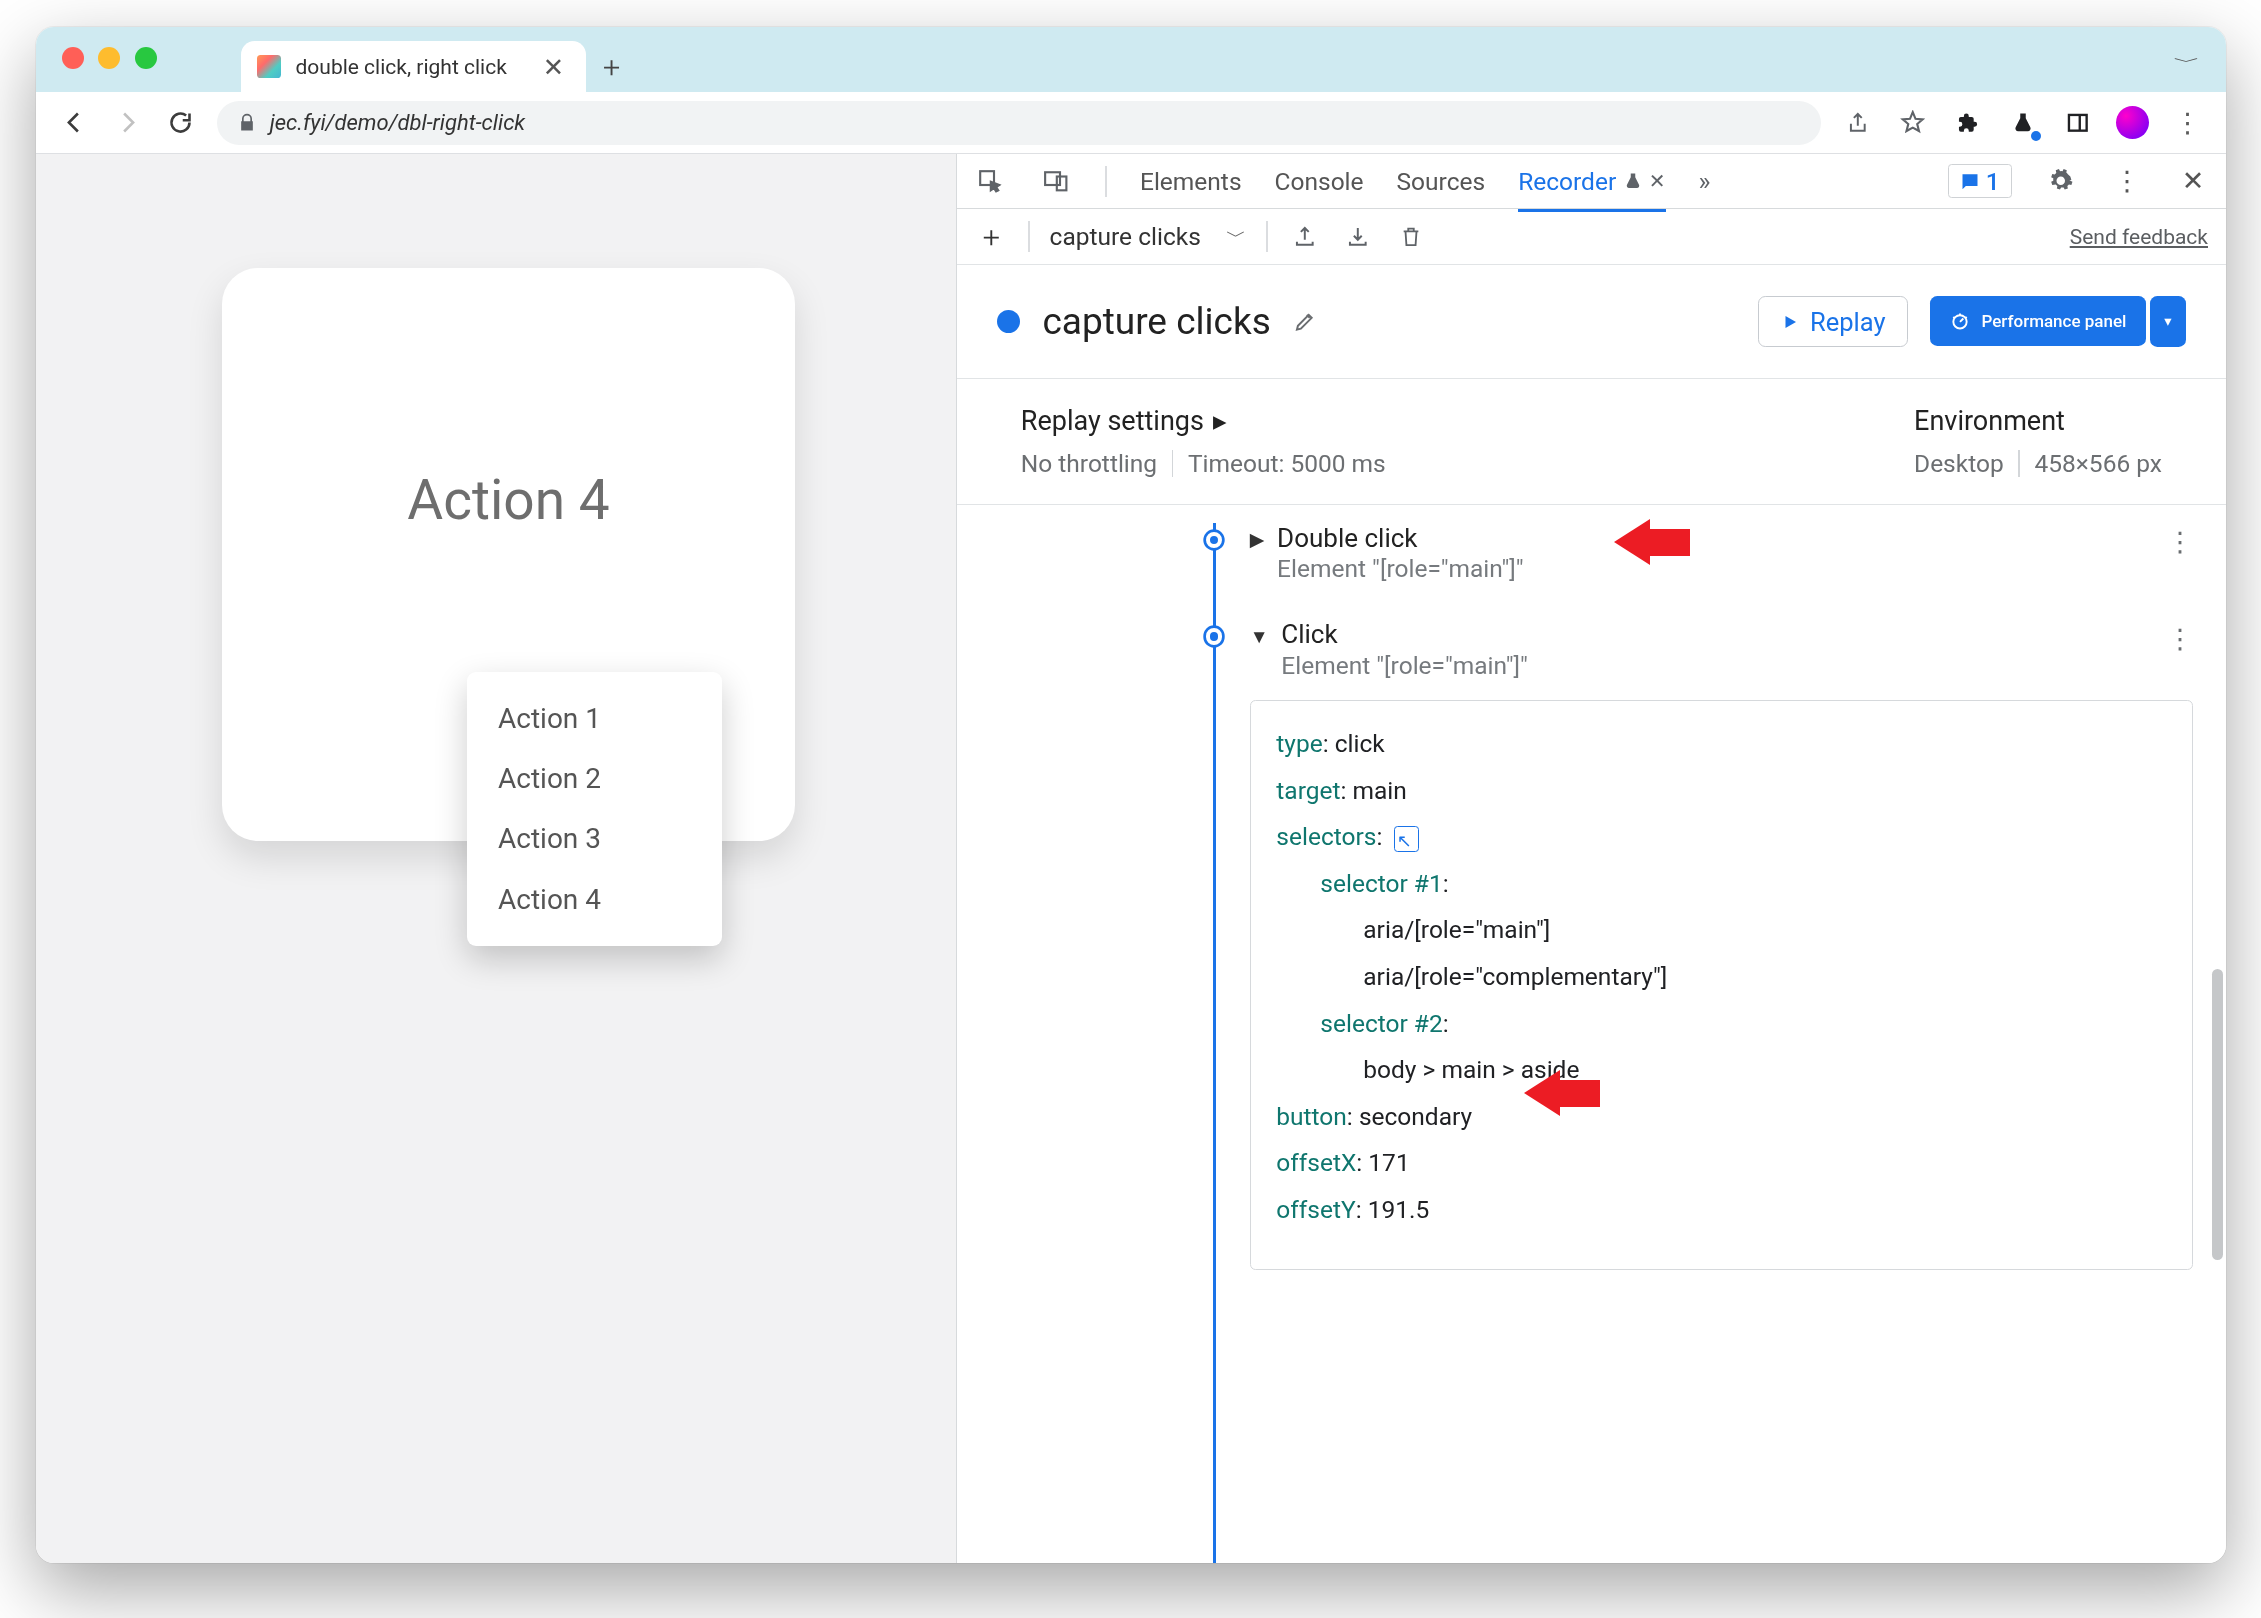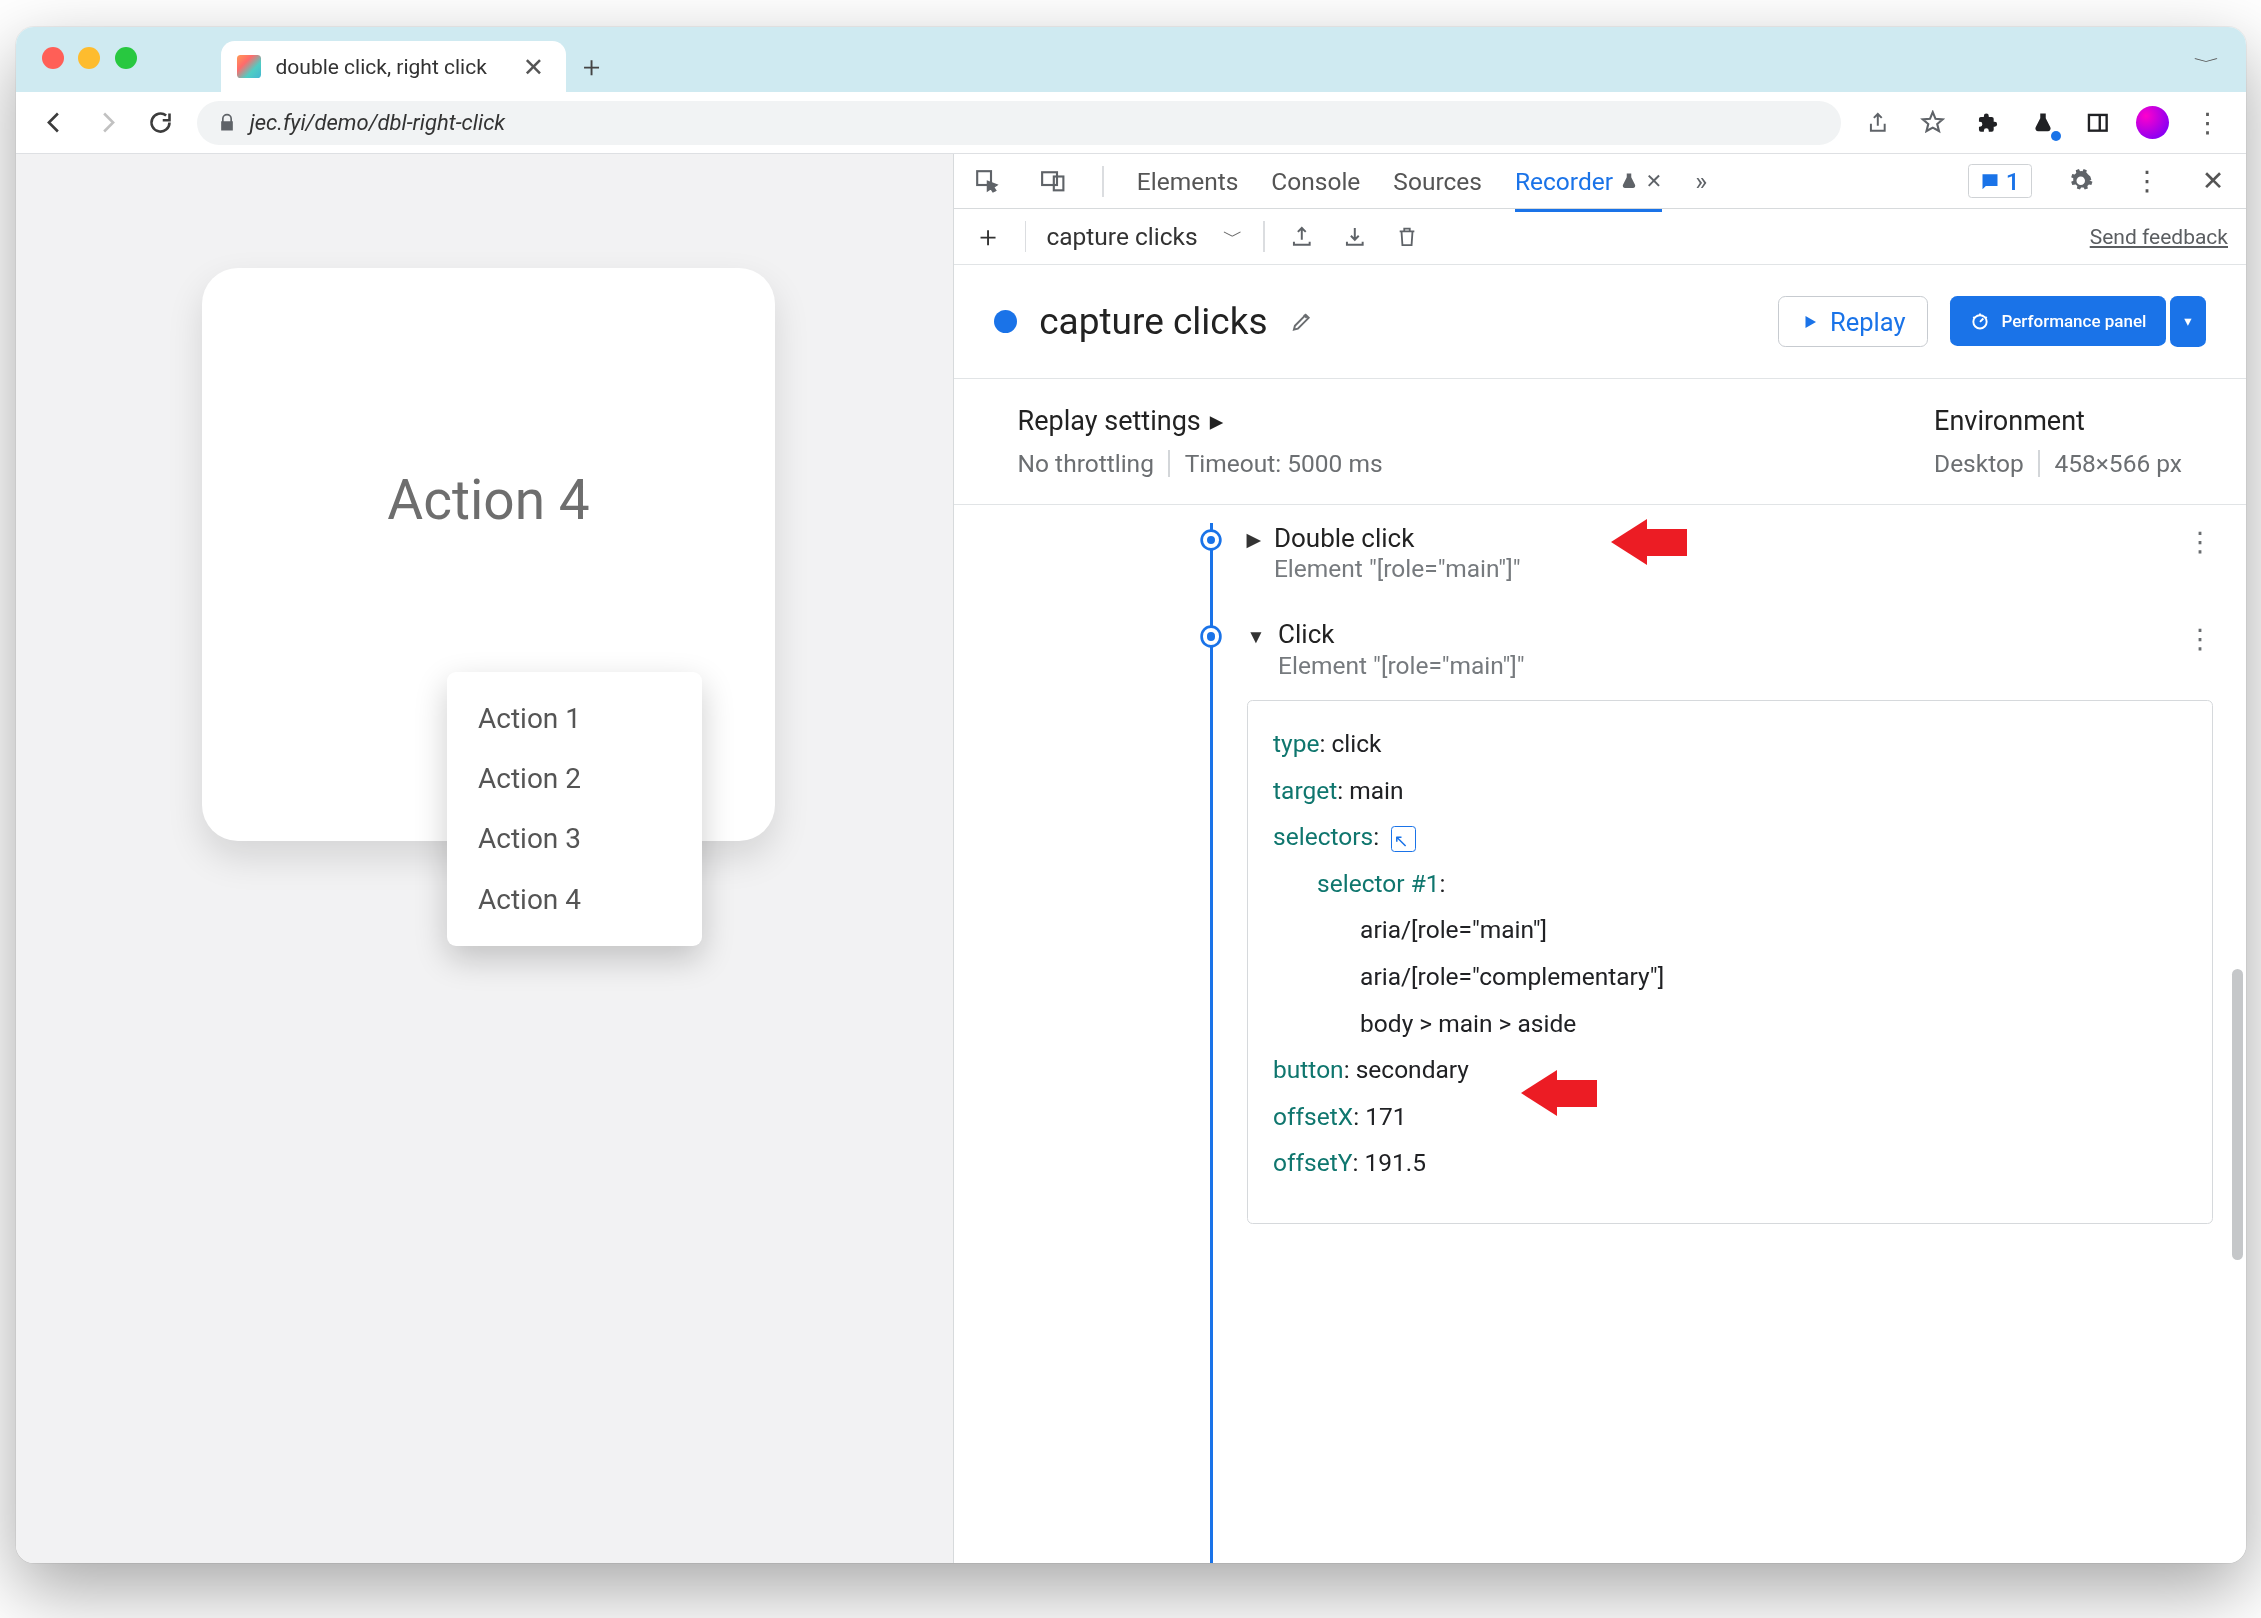--- a/index.html
+++ b/index.html
@@ -1,17 +1,17 @@
 <!DOCTYPE html>
 <html style="font-size:14.5px"><head>
 <meta charset="utf-8">
 <style>
 * { margin:0; padding:0; box-sizing:border-box; font-family:-apple-system,BlinkMacSystemFont,"Segoe UI",Roboto,sans-serif; }
 body { background:#fff; width:2262px; height:1618px; overflow:hidden; }
-.outer { width:2262px; height:1618px; padding:27px 16px 55px; }
+.outer { width:2262px; height:1618px; padding:27px 36px 55px; }
 .window { width:100%; height:100%; background:#fff; border-radius:18px; box-shadow:0 27px 73px rgba(0,0,0,0.35),0 0 0 0.9px rgba(0,0,0,0.05); overflow:hidden; display:flex; flex-direction:column; }
 .titlebar { height:65px; background:#cfeaf1; display:flex; align-items:flex-end; position:relative; }
 .traffic { position:absolute; left:25.5px; top:20px; display:flex; gap:14.5px; }
 .traffic span { width:22px; height:22px; border-radius:50%; }
 .tab { margin-left:205px; background:#fff; border-radius:13.6px 13.6px 0 0; height:51px; display:flex; align-items:center; padding:0 22px 0 16.4px; gap:14.5px; min-width:345px; color:#323232; font-size:21px; }
 .favicon { width:23.6px; height:23.6px; border-radius:3.6px; background:linear-gradient(135deg,#ff9a56,#ff6b6b,#4ecdc4,#45b7d1); }
 .tab-close { margin-left:auto; font-size:25.5px; color:#555; }
 .new-tab { width:51px; height:51px; display:flex; align-items:center; justify-content:center; font-size:29px; color:#444; }
 .collapse-caret { position:absolute; right:25.5px; top:16.4px; font-size:27px; color:#555; transform:scaleY(0.5); }
 .toolbar { height:62px; background:#fff; border-bottom:1.8px solid #dee0e3; display:flex; align-items:center; padding:0 22px; gap:20px; color:#5a5a5a; }
@@ -314,20 +314,21 @@
           </div>
           <div class="dots3">⋮</div>
 
           <div class="detail-box">
             <div><span class="k">type</span>: <span>click</span></div>
             <div><span class="k">target</span>: <span>main</span></div>
             <div><span class="k">selectors</span>: <span class="sel-icon"></span></div>
             <div class="indent1"><span class="k">selector #1</span>:</div>
             <div class="indent2">aria/[role="main"]</div>
             <div class="indent2">aria/[role="complementary"]</div>
+            <div class="indent1"><span class="k">selector #2</span>:</div>
             <div class="indent2">body &gt; main &gt; aside</div>
             <div><span class="k">button</span>: <span>secondary</span></div>
             <div><span class="k">offsetX</span>: <span>171</span></div>
             <div><span class="k">offsetY</span>: <span>191.5</span></div>
 
             <div class="arrow" style="left:273px;top:369px">
               <div class="head"></div>
                   <div class="shaft"></div>
             </div>
           </div>

